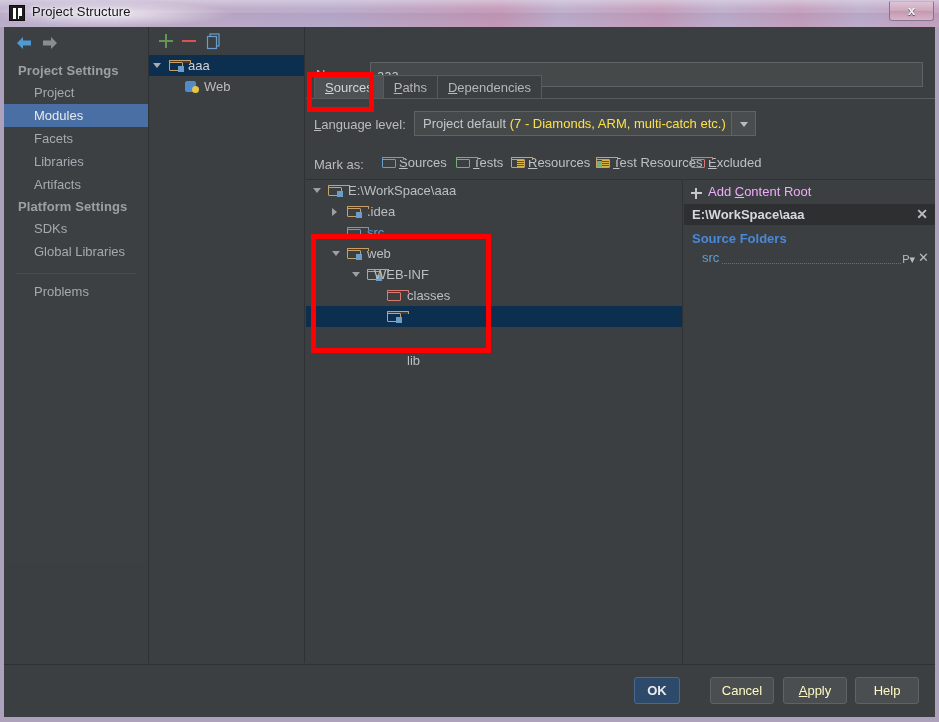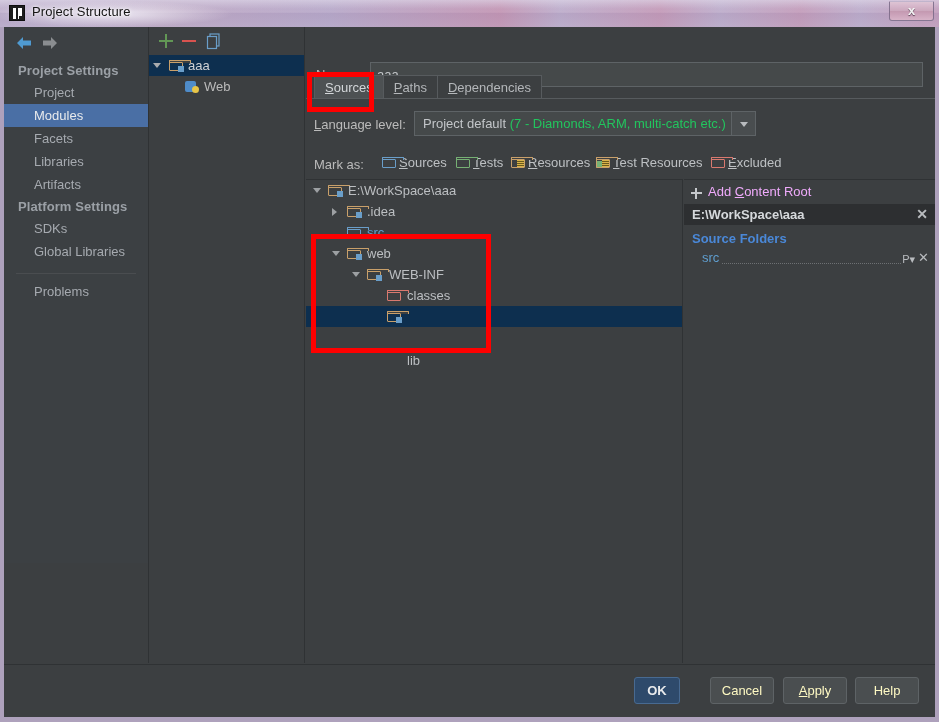--- a/index.html
+++ b/index.html
@@ -351,21 +351,21 @@
     background: #45494a;
     border: 1px solid #5e6366;
     box-sizing: border-box;
     cursor: pointer;
   }
   .lang-combo .val {
     position: absolute; left: 8px; top: 4px;
     font-size: 13px; color: #c3c6c9;
     white-space: nowrap;
   }
-  .lang-combo .val .dim { color: #22c55e; }
+  .lang-combo .val .dim { color: #fde047; }
   .lang-combo .arrow-box {
     position: absolute; right: 0; top: 0;
     width: 23px; height: 23px;
     border-left: 1px solid #5e6366;
     background: #494d4f;
   }
   .lang-combo .arrow-box::after {
     content: "";
     position: absolute; left: 8px; top: 10px;
     border-left: 4px solid transparent;
@@ -652,21 +652,21 @@
         </div>
         <div class="mark-btn" style="left:150px;">
           <span class="folder green"><span class="tab"></span><span class="body"></span></span><u>T</u>ests
         </div>
         <div class="mark-btn" style="left:205px;">
           <span class="folder res"><span class="tab"></span><span class="body"></span></span><u>R</u>esources
         </div>
         <div class="mark-btn" style="left:290px;">
           <span class="folder testres"><span class="tab"></span><span class="body"></span></span><u>T</u>est Resources
         </div>
-        <div class="mark-btn" style="left:405px;">
+        <div class="mark-btn" style="left:385px;">
           <span class="folder red"><span class="tab"></span><span class="body"></span></span><u>E</u>xcluded
         </div>
       </div>
 
       <div class="tree-panel">
 
         <div class="tree-row">
           <span class="tw open" style="left:7px;"></span>
           <span class="ficon folder mod" style="left:22px;">
               <span class="tab"></span>
@@ -700,21 +700,21 @@
             </span>
           <span class="tlbl" style="left:61px;">web</span>
         </div>
 
         <div class="tree-row">
           <span class="tw open" style="left:46px;"></span>
           <span class="ficon folder mod" style="left:61px;">
               <span class="tab"></span>
               <span class="body"></span>
             </span>
-          <span class="tlbl" style="left:83px;">WEB-INF</span>
+          <span class="tlbl" style="left:68px;">WEB-INF</span>
         </div>
 
         <div class="tree-row">
           <span class="ficon folder red" style="left:81px;">
               <span class="tab"></span>
               <span class="body"></span>
             </span>
           <span class="tlbl" style="left:101px;">classes</span>
         </div>
 

